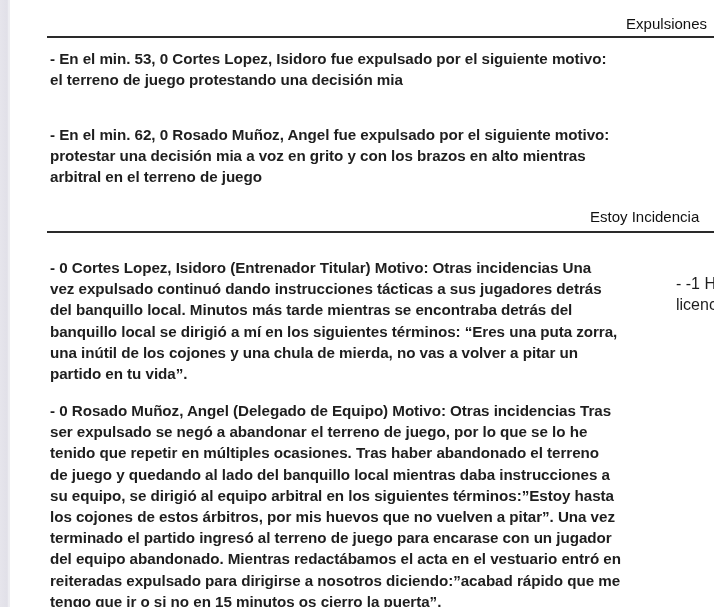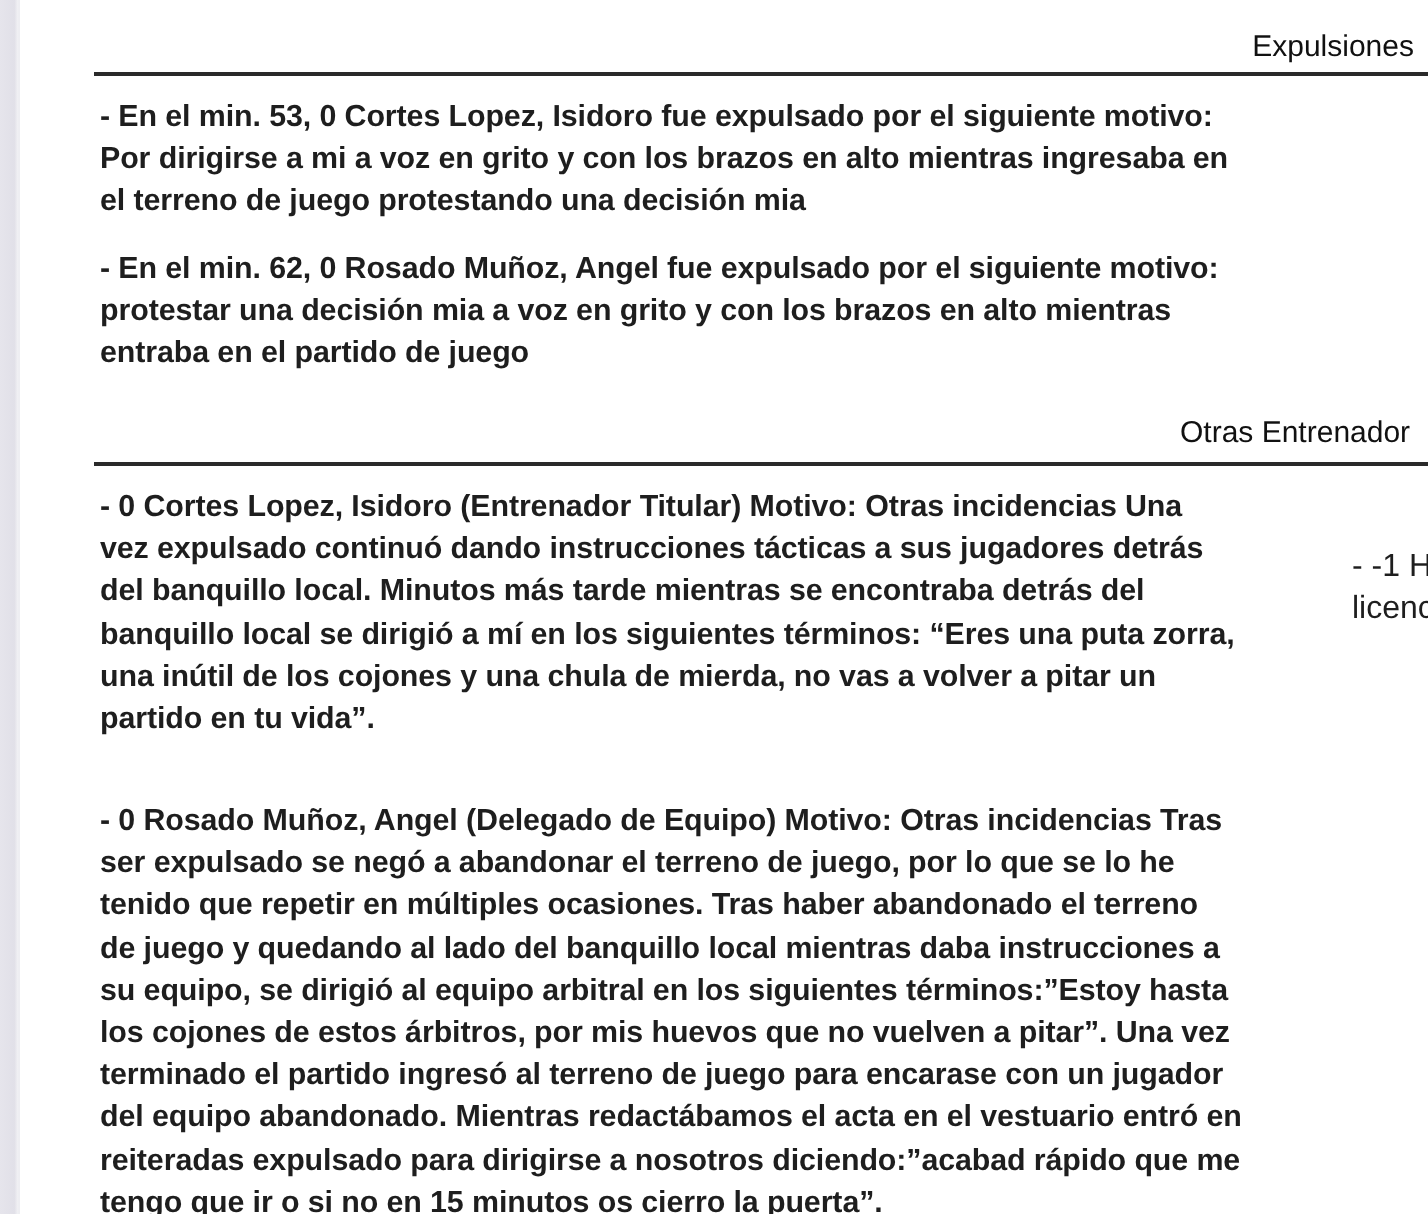--- a/index.html
+++ b/index.html
@@ -66,34 +66,33 @@
 </head>
 <body>
 
 <div class="left-strip"></div>
 
 <div class="section-title" style="right:7px; top:15px;">Expulsiones</div>
 <div class="rule" style="top:36px;"></div>
 
 <div class="para" style="top:48px;">
   <span class="ln">- En el min. 53, 0 Cortes Lopez, Isidoro fue expulsado por el siguiente motivo:</span>
-  <span class="ln">Por dirigirse a mi a voz en grito y con los brazos en alto mientras ingresaba en</span>
   <span class="ln">el terreno de juego protestando una decisión mia</span>
 </div>
 
 <div class="para" style="top:124px;">
   <span class="ln">- En el min. 62, 0 Rosado Muñoz, Angel fue expulsado por el siguiente motivo:</span>
   <span class="ln">protestar una decisión mia a voz en grito y con los brazos en alto mientras</span>
-  <span class="ln">entraba en el partido de juego</span>
+  <span class="ln">arbitral en el terreno de juego</span>
 </div>
 
-<div class="section-title" style="left:590px; top:208px;">Otras Entrenador</div>
+<div class="section-title" style="left:590px; top:208px;">Estoy Incidencia</div>
 <div class="rule" style="top:231px;"></div>
 
-<div class="para" style="top:243px;">
+<div class="para" style="top:257px;">
   <span class="ln">- 0 Cortes Lopez, Isidoro (Entrenador Titular) Motivo: Otras incidencias Una</span>
   <span class="ln">vez expulsado continuó dando instrucciones tácticas a sus jugadores detrás</span>
   <span class="ln">del banquillo local. Minutos más tarde mientras se encontraba detrás del</span>
   <span class="ln">banquillo local se dirigió a mí en los siguientes términos: “Eres una puta zorra,</span>
   <span class="ln">una inútil de los cojones y una chula de mierda, no vas a volver a pitar un</span>
   <span class="ln">partido en tu vida”.</span>
 </div>
 
 <div class="para" style="top:383px;margin-top:17px;">
   <span class="ln">- 0 Rosado Muñoz, Angel (Delegado de Equipo) Motivo: Otras incidencias Tras</span>

